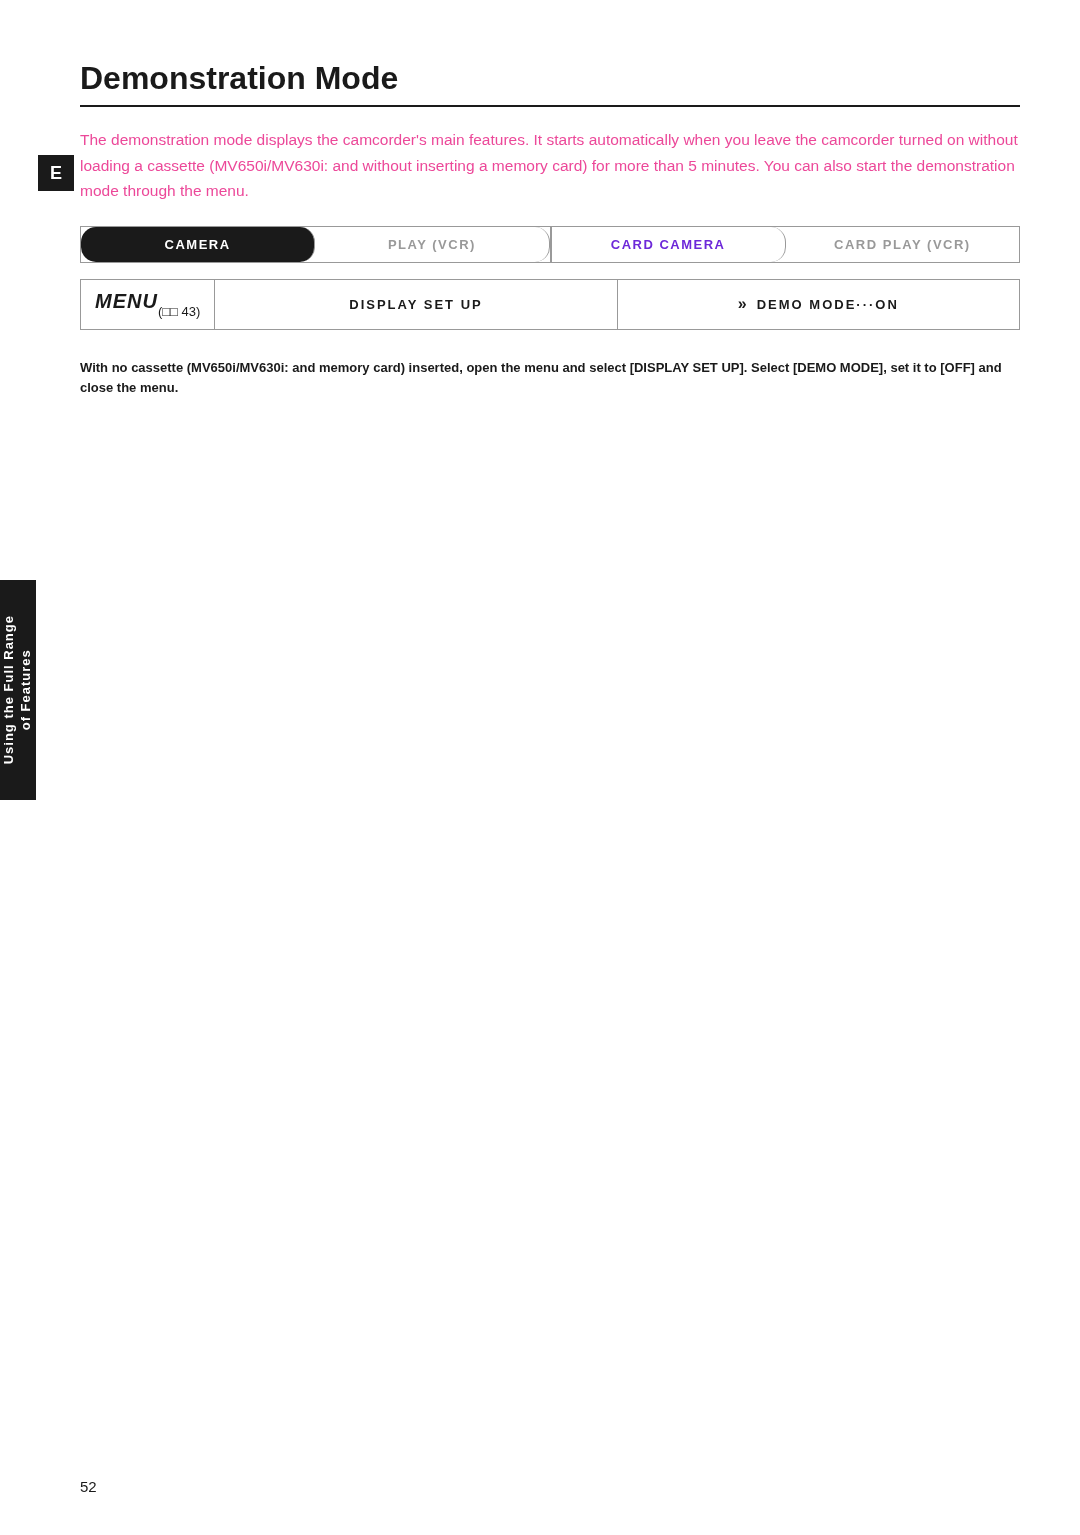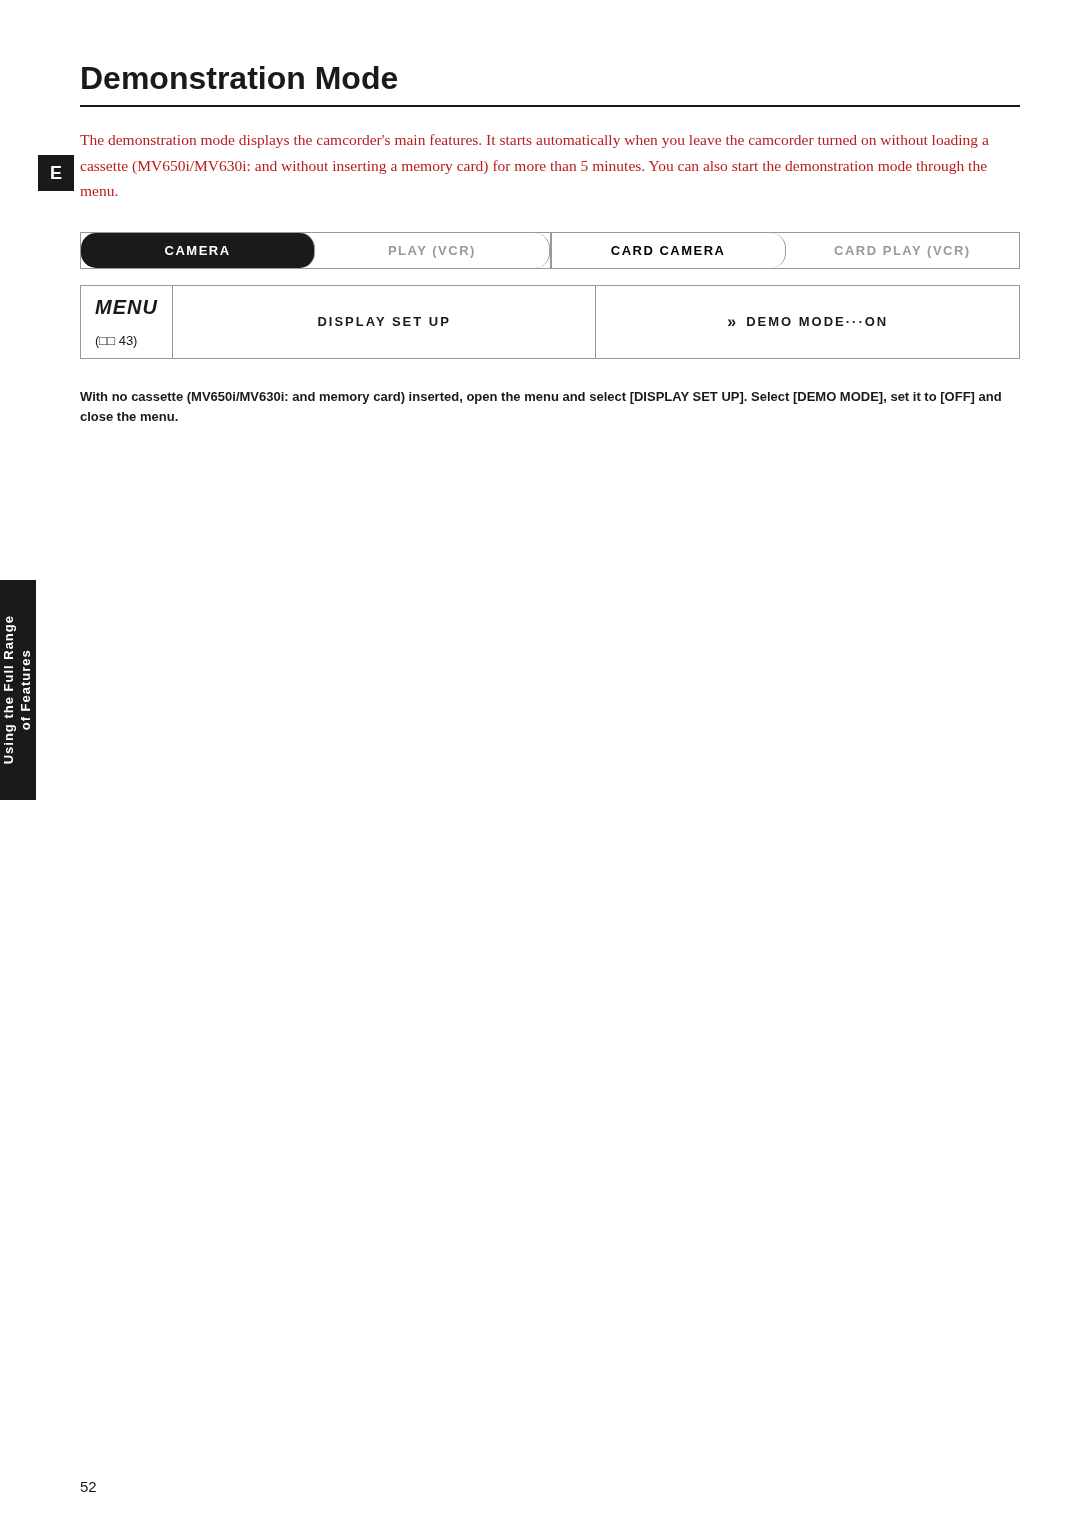--- a/index.html
+++ b/index.html
@@ -77,24 +77,23 @@
       font-weight: bold;
       color: #1a1a1a;
       border-bottom: 2px solid #1a1a1a;
       padding-bottom: 8px;
       margin-bottom: 20px;
     }
 
     
     .intro-text {
       font-size: 15.5px;
-      color: #b91c1c;
+      color: #ec4899;
       line-height: 1.65;
-      margin-bottom: 28px;
-      font-family: Liberation Serif, serif;
+      margin-bottom: 22px;
     }
 
     
     .mode-selector {
       display: flex;
       border: 1px solid #999;
       margin-bottom: 16px;
       width: 100%;
     }
 
@@ -116,21 +115,21 @@
       border-right: none;
     }
 
     .mode-tab.active {
       background: #1a1a1a;
       color: #ffffff;
     }
 
     .mode-tab.active-outline {
       background: #ffffff;
-      color: #000000;
+      color: #6d28d9;
       font-weight: bold;
     }
 
     
     .mode-divider {
       width: 2px;
       background: #999;
       flex: 0 0 2px;
     }
 
@@ -140,21 +139,21 @@
       align-items: stretch;
       margin-bottom: 28px;
       border: 1px solid #999;
     }
 
     .menu-label-box {
       padding: 10px 14px;
       background: #ffffff;
       border-right: 1px solid #999;
       display: flex;
-      flex-direction: column;
+      flex-direction: row;
       align-items: flex-start;
       justify-content: flex-end;
       min-width: 90px;
     }
 
     .menu-label {
       font-size: 20px;
       font-weight: 900;
       color: #1a1a1a;
       font-style: italic;

